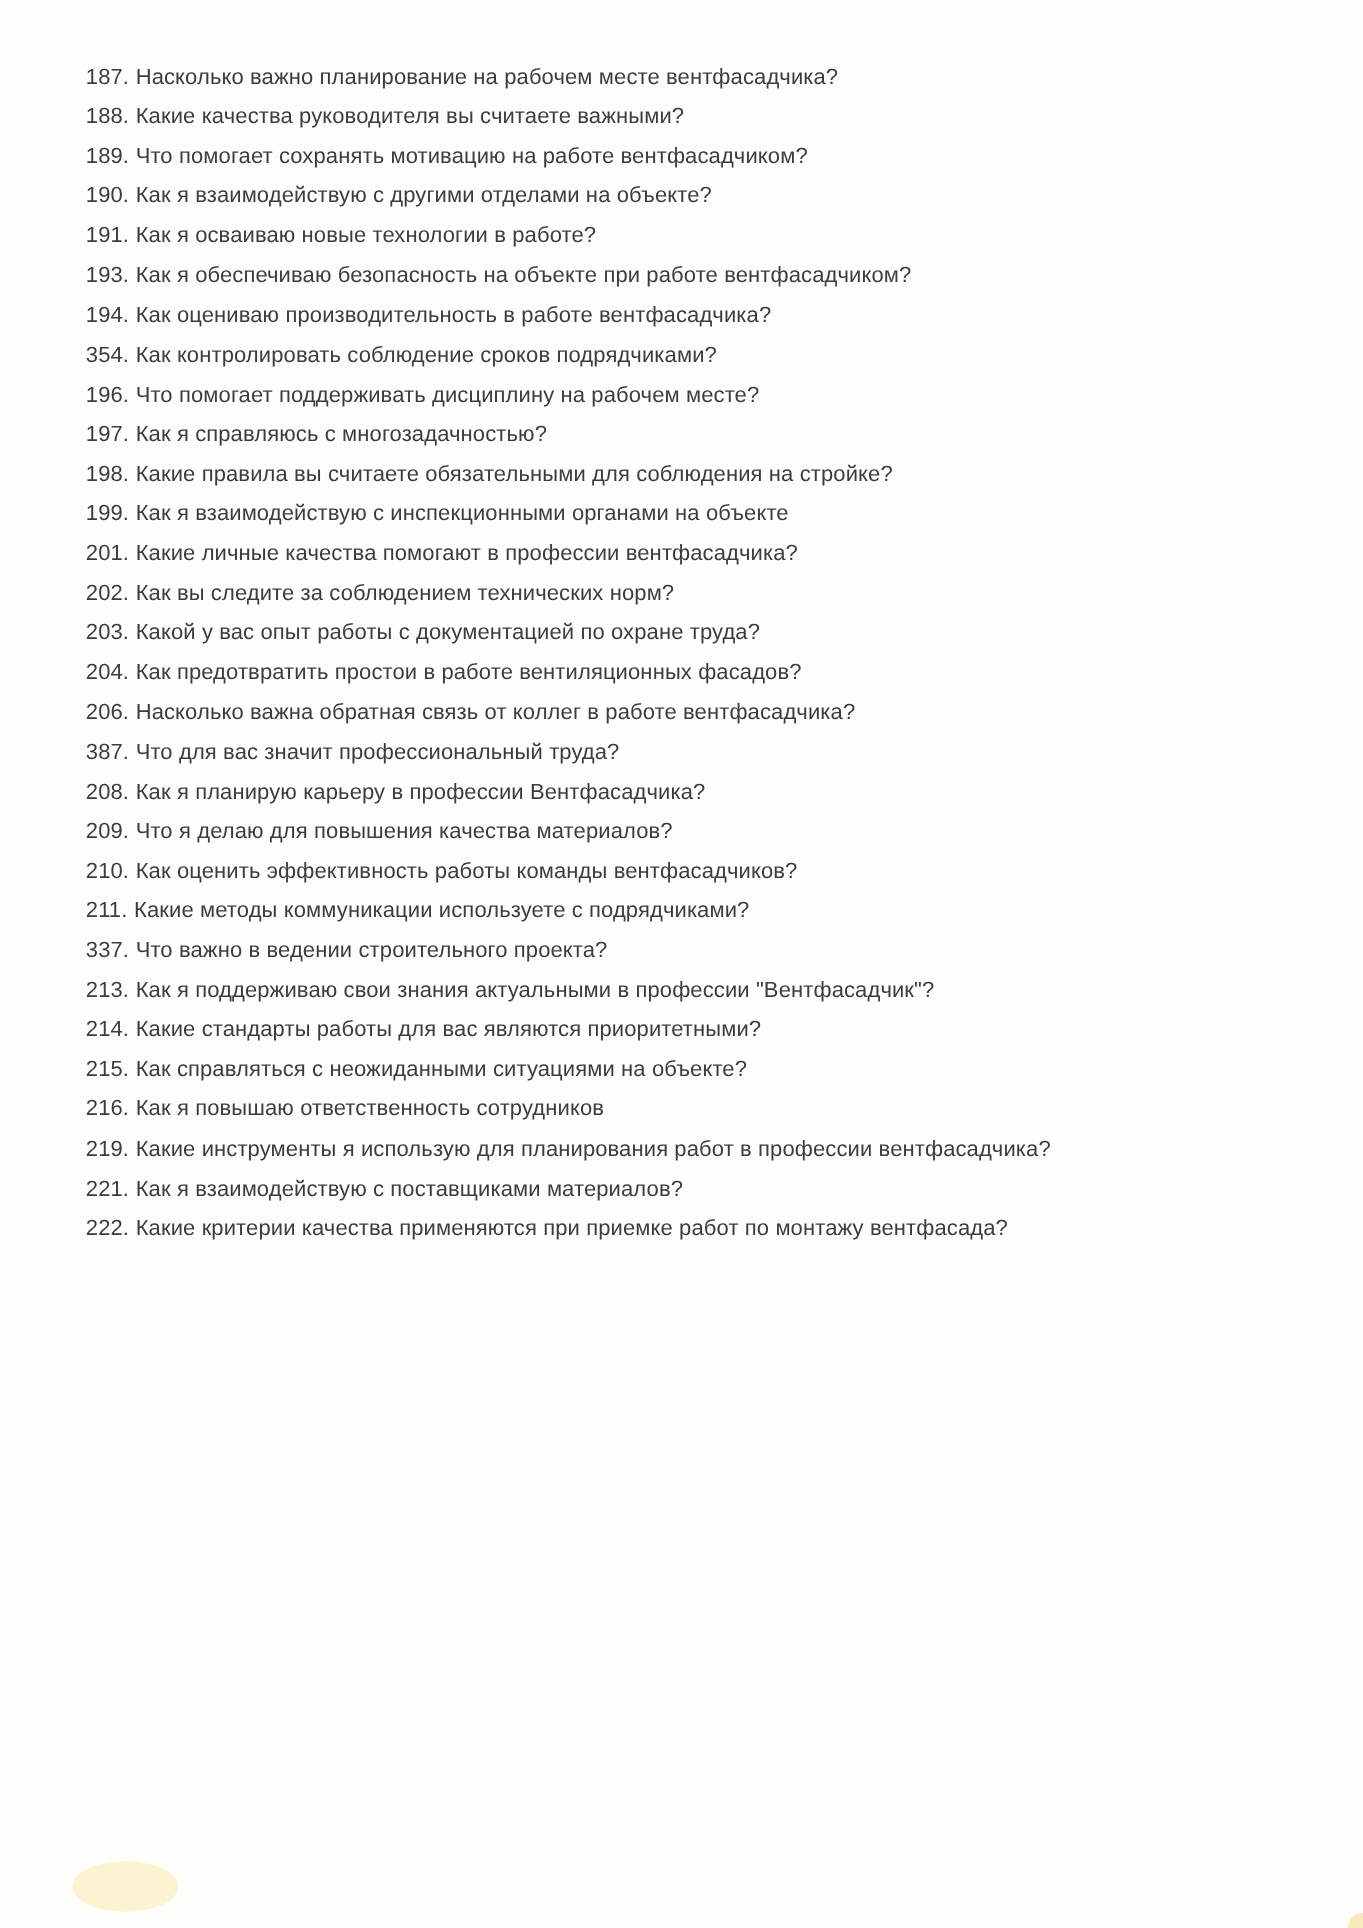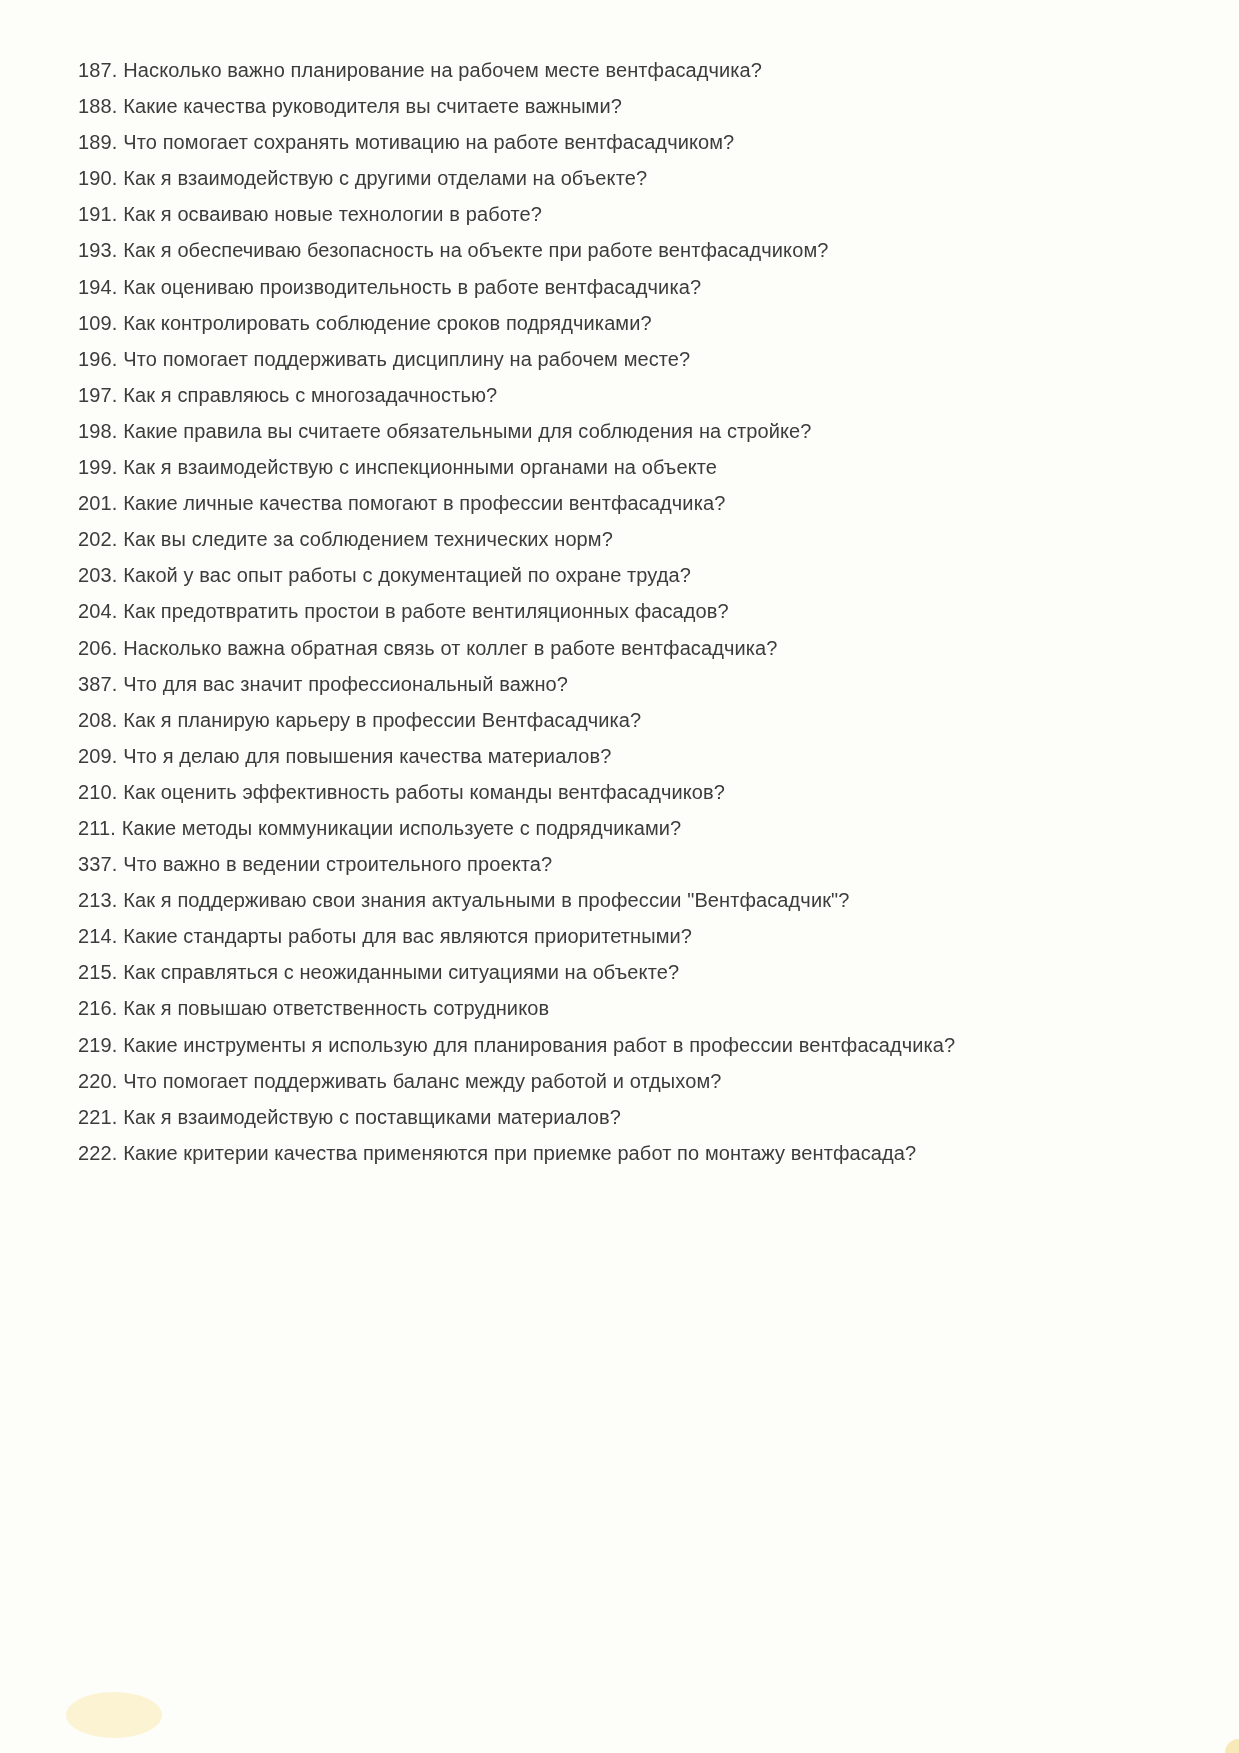--- a/index.html
+++ b/index.html
@@ -58,40 +58,39 @@
 
 <div class="page">
   <div class="questions">
       <div class="q-item"><span class="q-num">187.</span><span>Насколько важно планирование на рабочем месте вентфасадчика?</span></div>
       <div class="q-item"><span class="q-num">188.</span><span>Какие качества руководителя вы считаете важными?</span></div>
       <div class="q-item"><span class="q-num">189.</span><span>Что помогает сохранять мотивацию на работе вентфасадчиком?</span></div>
       <div class="q-item"><span class="q-num">190.</span><span>Как я взаимодействую с другими отделами на объекте?</span></div>
       <div class="q-item"><span class="q-num">191.</span><span>Как я осваиваю новые технологии в работе?</span></div>
       <div class="q-item"><span class="q-num">193.</span><span>Как я обеспечиваю безопасность на объекте при работе вентфасадчиком?</span></div>
       <div class="q-item"><span class="q-num">194.</span><span>Как оцениваю производительность в работе вентфасадчика?</span></div>
-      <div class="q-item"><span class="q-num">109.</span><span>Как контролировать соблюдение сроков подрядчиками?</span></div>
+      <div class="q-item"><span class="q-num">354.</span><span>Как контролировать соблюдение сроков подрядчиками?</span></div>
       <div class="q-item"><span class="q-num">196.</span><span>Что помогает поддерживать дисциплину на рабочем месте?</span></div>
       <div class="q-item"><span class="q-num">197.</span><span>Как я справляюсь с многозадачностью?</span></div>
       <div class="q-item"><span class="q-num">198.</span><span>Какие правила вы считаете обязательными для соблюдения на стройке?</span></div>
       <div class="q-item"><span class="q-num">199.</span><span>Как я взаимодействую с инспекционными органами на объекте</span></div>
       <div class="q-item"><span class="q-num">201.</span><span>Какие личные качества помогают в профессии вентфасадчика?</span></div>
       <div class="q-item"><span class="q-num">202.</span><span>Как вы следите за соблюдением технических норм?</span></div>
       <div class="q-item"><span class="q-num">203.</span><span>Какой у вас опыт работы с документацией по охране труда?</span></div>
       <div class="q-item"><span class="q-num">204.</span><span>Как предотвратить простои в работе вентиляционных фасадов?</span></div>
       <div class="q-item"><span class="q-num">206.</span><span>Насколько важна обратная связь от коллег в работе вентфасадчика?</span></div>
-      <div class="q-item"><span class="q-num">387.</span><span>Что для вас значит профессиональный важно?</span></div>
+      <div class="q-item"><span class="q-num">387.</span><span>Что для вас значит профессиональный труда?</span></div>
       <div class="q-item"><span class="q-num">208.</span><span>Как я планирую карьеру в профессии Вентфасадчика?</span></div>
       <div class="q-item"><span class="q-num">209.</span><span>Что я делаю для повышения качества материалов?</span></div>
       <div class="q-item"><span class="q-num">210.</span><span>Как оценить эффективность работы команды вентфасадчиков?</span></div>
       <div class="q-item"><span class="q-num">211.</span><span>Какие методы коммуникации используете с подрядчиками?</span></div>
       <div class="q-item"><span class="q-num">337.</span><span>Что важно в ведении строительного проекта?</span></div>
       <div class="q-item"><span class="q-num">213.</span><span>Как я поддерживаю свои знания актуальными в профессии "Вентфасадчик"?</span></div>
       <div class="q-item"><span class="q-num">214.</span><span>Какие стандарты работы для вас являются приоритетными?</span></div>
       <div class="q-item"><span class="q-num">215.</span><span>Как справляться с неожиданными ситуациями на объекте?</span></div>
       <div class="q-item"><span class="q-num">216.</span><span>Как я повышаю ответственность сотрудников</span></div>
       <div class="q-item"><span class="q-num">219.</span><span>Какие инструменты я использую для планирования работ в профессии вентфасадчика?</span></div>
-      <div class="q-item"><span class="q-num">220.</span><span>Что помогает поддерживать баланс между работой и отдыхом?</span></div>
       <div class="q-item"><span class="q-num">221.</span><span>Как я взаимодействую с поставщиками материалов?</span></div>
       <div class="q-item"><span class="q-num">222.</span><span>Какие критерии качества применяются при приемке работ по монтажу вентфасада?</span></div>
     </div>
   <div class="blob-bottom-left"></div>
   <div class="corner-bottom-right"></div>
 </div>
 
 </body></html>

